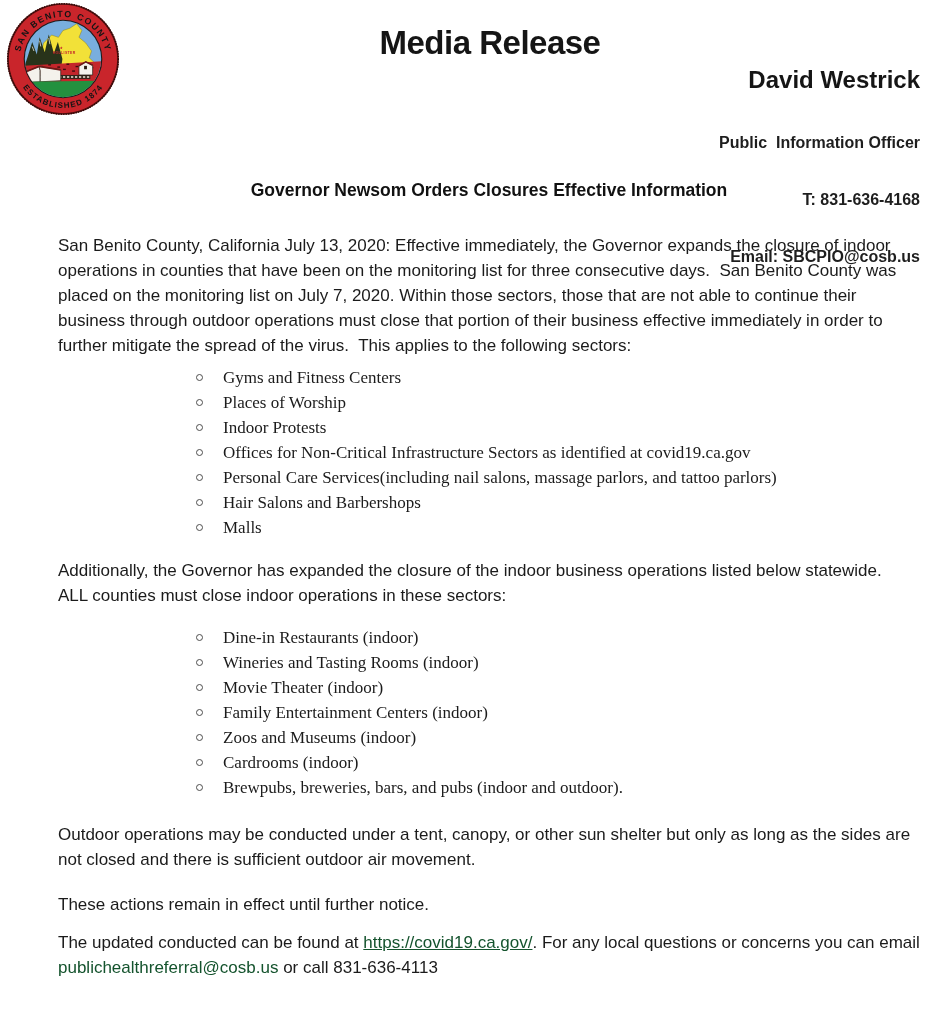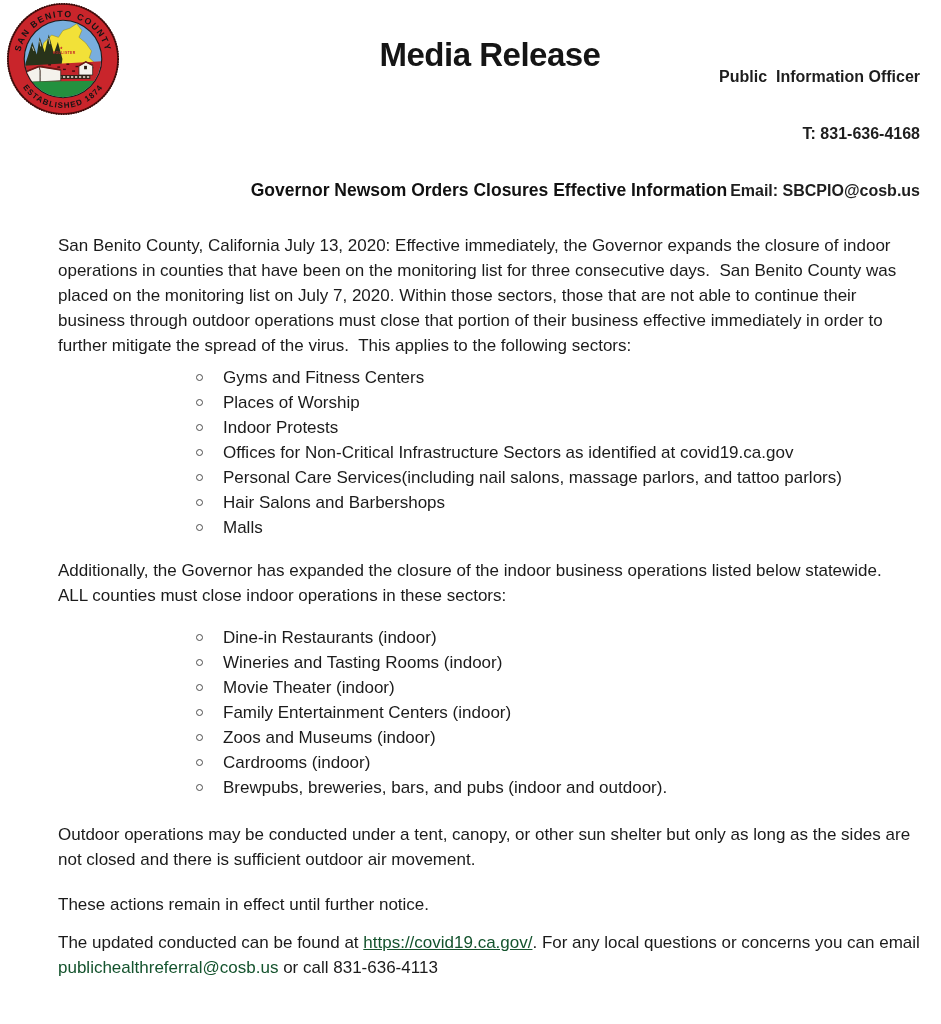--- a/index.html
+++ b/index.html
@@ -10,21 +10,21 @@
     margin:0 auto;
     background:#ffffff;
     overflow:hidden;
     font-family:"Liberation Sans", sans-serif;
     color:#1b1b1b;
   }
   
   .header { position:relative; height:130px; }
   .seal { position:absolute; left:6px; top:2px; width:114px; height:114px; }
   .mr-title {
-    position:absolute; left:490px; top:36px; transform:translateX(-50%);
+    position:absolute; left:490px; top:24px; transform:translateX(-50%);
     font-size:33px; font-weight:700; letter-spacing:-0.5px; color:#151515;
     white-space:nowrap;
   }
   .contact { position:absolute; right:21px; top:30px; text-align:right; white-space:pre-wrap; }
   .contact-name { font-size:24px; font-weight:700; line-height:27px; margin-bottom:3px; color:#151515; }
   .contact-line { font-size:16px; font-weight:700; line-height:21px; color:#1e1e1e; }
   
   .doc { padding:0 21px 0 58px; font-size:17px; line-height:25px; }
   .doc-heading {
     margin-top:48px; text-align:center;
@@ -32,21 +32,21 @@
   }
   .para { white-space:pre-wrap; }
   .p-intro     { margin-top:30px; }
   .p-statewide { margin-top:18px; }
   .p-tent      { margin-top:22px; }
   .p-effect    { margin-top:20px; }
   .p-guidance  { margin-top:13px; }
   ul.bullet-list { list-style:none; padding-left:138px; }
   .list-outdoor { margin-top:7px; }
   .list-indoor  { margin-top:17px; }
-  ul.bullet-list li { display:flex; align-items:center; height:25px; }
+  ul.bullet-list li { display:flex; align-items:center; height:25px;font-family:Liberation Serif, serif; }
   .bullet {
     flex:0 0 auto; width:7px; height:7px; margin-right:20px;
     border:1.4px solid #4e4e4e; border-radius:50%;
   }
   a.doclink { color:#14532d; text-decoration:underline; cursor:pointer; }
   a.doclink.nound { text-decoration:none; }
   b, .bold { font-weight:400; }
 </style>
 </head>
 <body>
@@ -114,20 +114,21 @@
         <textPath href="#arcTop" startOffset="50%" text-anchor="middle">SAN BENITO COUNTY</textPath>
       </text>
       <text font-family="Liberation Sans, sans-serif" font-size="14" font-weight="bold" fill="#141414" letter-spacing="2">
         <textPath href="#arcBottom" startOffset="50%" text-anchor="middle">ESTABLISHED 1874</textPath>
       </text>
     </svg>
 
     <div class="mr-title">Media Release</div>
 
     <div class="contact">
+      <div class="contact-name">David Westrick</div>
       <div class="contact-line">Public  Information Officer</div>
       <div class="contact-line">T: 831-636-4168</div>
       <div class="contact-line">Email: SBCPIO@cosb.us</div>
     </div>
   </div>
 
   <div class="doc">
 
     <div class="doc-heading">Governor Newsom Orders Closures Effective Information</div>
 

